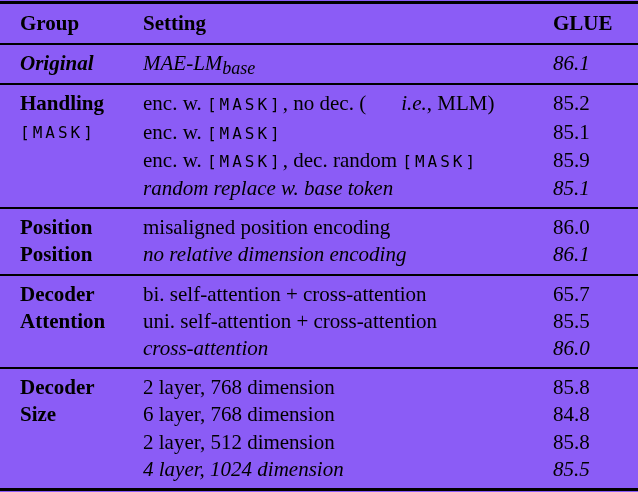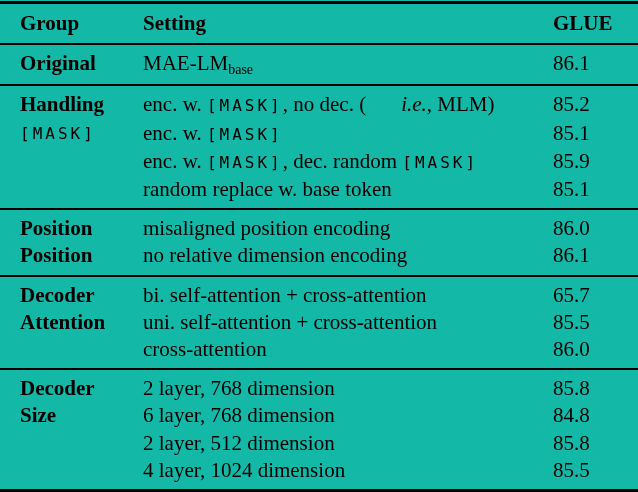--- a/index.html
+++ b/index.html
@@ -3,21 +3,21 @@
 <meta charset="utf-8">
 <style>
   html, body {
     margin: 0;
     padding: 0;
     background: #ffffff;
   }
   .page {
     width: 638px;
     height: 492px;
-    background: #14b8a6;
+    background: #8b5cf6;
     color: #000000;
     font-family: "Liberation Serif", "DejaVu Serif", serif;
     box-sizing: border-box;
     padding-top: 1px;
     overflow: hidden;
   }
   table.ablation {
     border-collapse: collapse;
     width: 638px;
     table-layout: fixed;
@@ -41,33 +41,33 @@
   thead th {
     font-weight: bold;
     padding-top: 6px;
     padding-bottom: 6px;
   }
   thead { border-bottom: 2px solid #000; }
   tbody { border-top: 2px solid #000; }
   tbody:first-of-type { border-top: none; }
 
   tbody tr:first-child td { padding-top: 5px; }
-  tbody tr:last-child  td { padding-bottom: 5px; }
+  tbody tr:last-child  td { padding-bottom: 5px; font-style: italic; }
 
   th:first-child, td.group-cell { padding-left: 20px; }
 
   .b { font-weight: bold; }
   .it { font-style: italic; margin-left: 35px; }
   .mono {
     font-family: "DejaVu Sans Mono", "Liberation Mono", monospace;
     font-size: 16px;
     letter-spacing: 3px;
   }
   .sub {
-    font-size: 14px;
+    font-size: 18px;
     position: relative;
     top: 4px;
   }
   .group-cell div { line-height: 27.2px; }
 </style>
 </head>
 <body>
 
 <div class="page">
   <table class="ablation">

